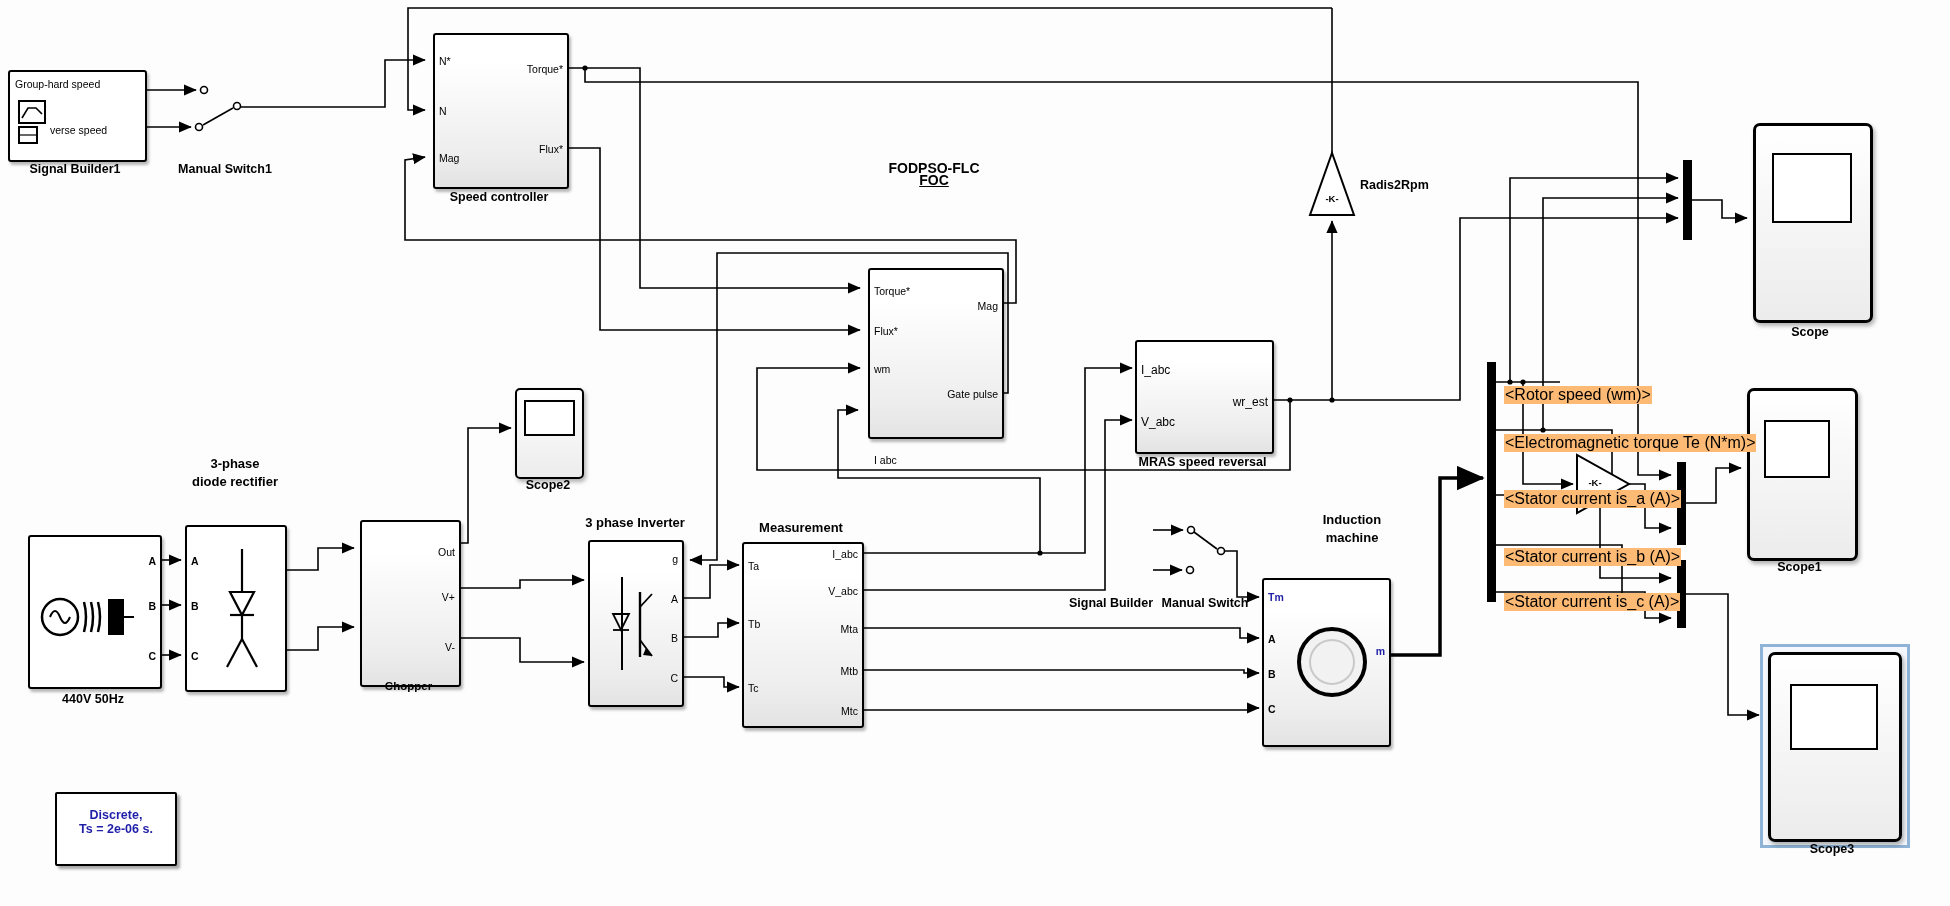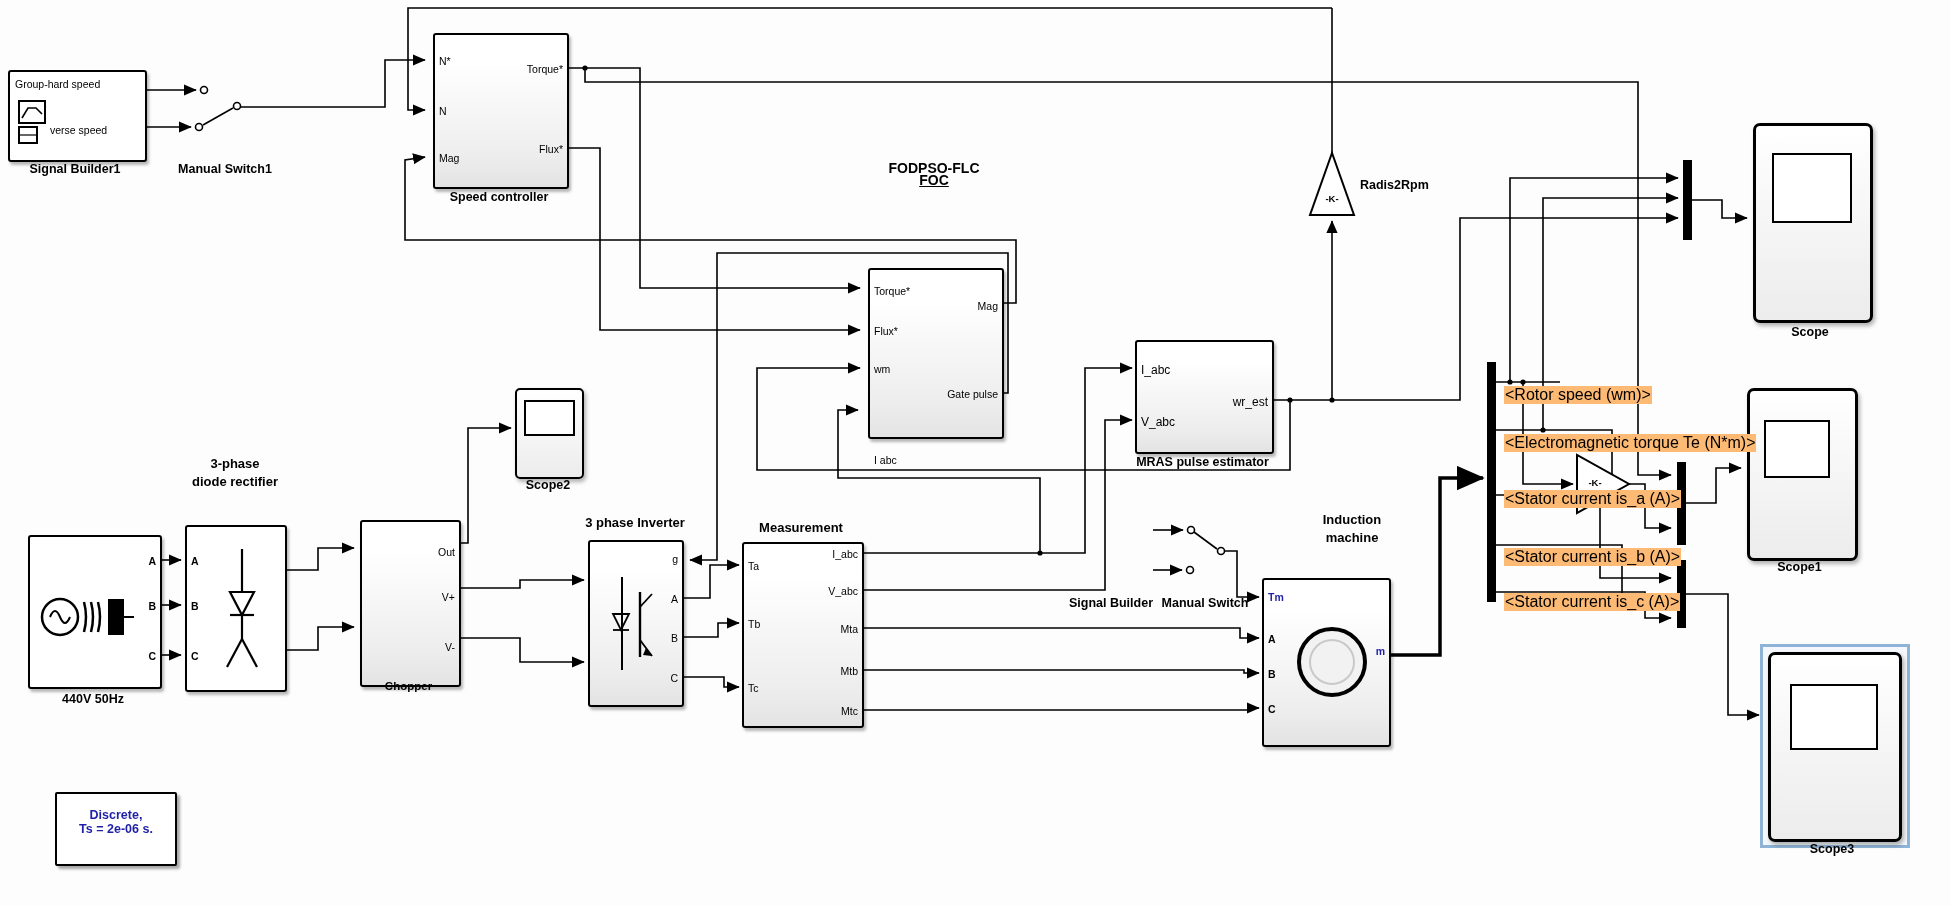--- a/index.html
+++ b/index.html
@@ -172,21 +172,21 @@
     <span class="pl" style="top:145px;margin-top:39px;">I abc</span>
     <span class="pr" style="top:30px;">Mag</span>
     <span class="pr" style="top:118px;">Gate pulse</span>
   </div>
 
   <div class="block" style="left:1135px;top:340px;width:135px;height:110px;">
     <span class="pl" style="top:21px;font-size:12px;">I_abc</span>
     <span class="pl" style="top:73px;font-size:12px;">V_abc</span>
     <span class="pr" style="top:53px;font-size:12px;">wr_est</span>
   </div>
-  <div class="caption" style="left:1090px;top:455px;width:225px;">MRAS pulse estimator</div>
+  <div class="caption" style="left:1090px;top:455px;width:225px;">MRAS speed reversal</div>
 
   <div class="gainval" style="left:1316px;top:193px;width:32px;">-K-</div>
   <div class="caption" style="left:1360px;top:178px;">Radis2Rpm</div>
 
   <div class="scope-body" style="left:1753px;top:123px;width:114px;height:194px;"></div>
   <div class="screen" style="left:1772px;top:153px;width:76px;height:66px;"></div>
   <div class="caption" style="left:1753px;top:325px;width:114px;">Scope</div>
 
   <div class="block plain" style="left:28px;top:535px;width:130px;height:150px;">
     <svg class="icon-svg" style="left:8px;top:40px;" width="100" height="80" viewBox="0 0 100 80">

